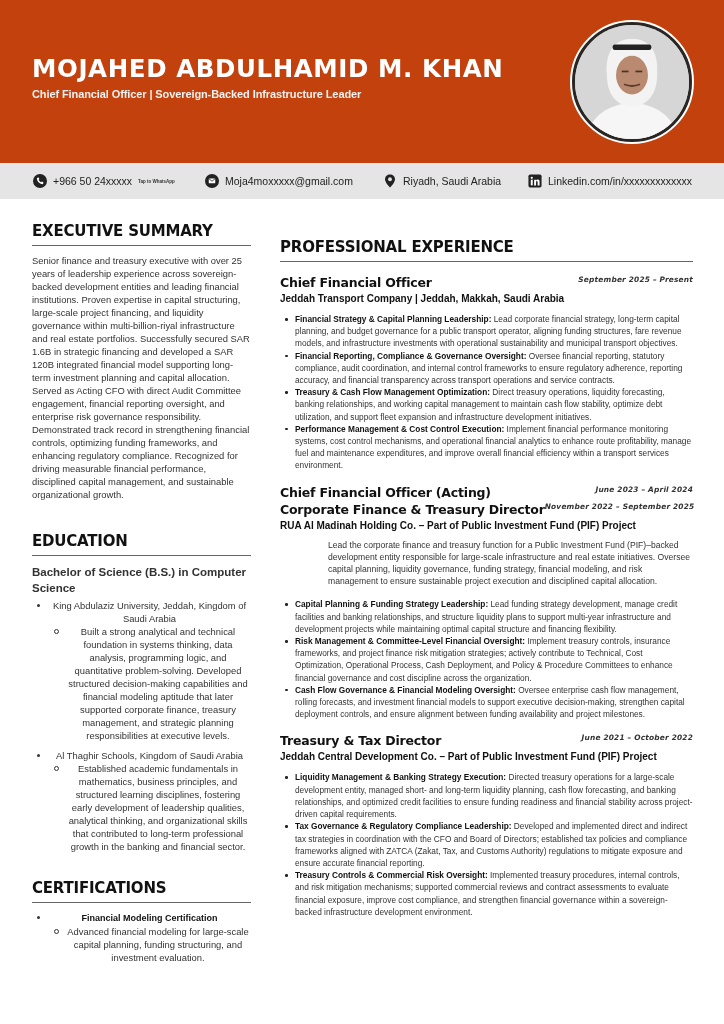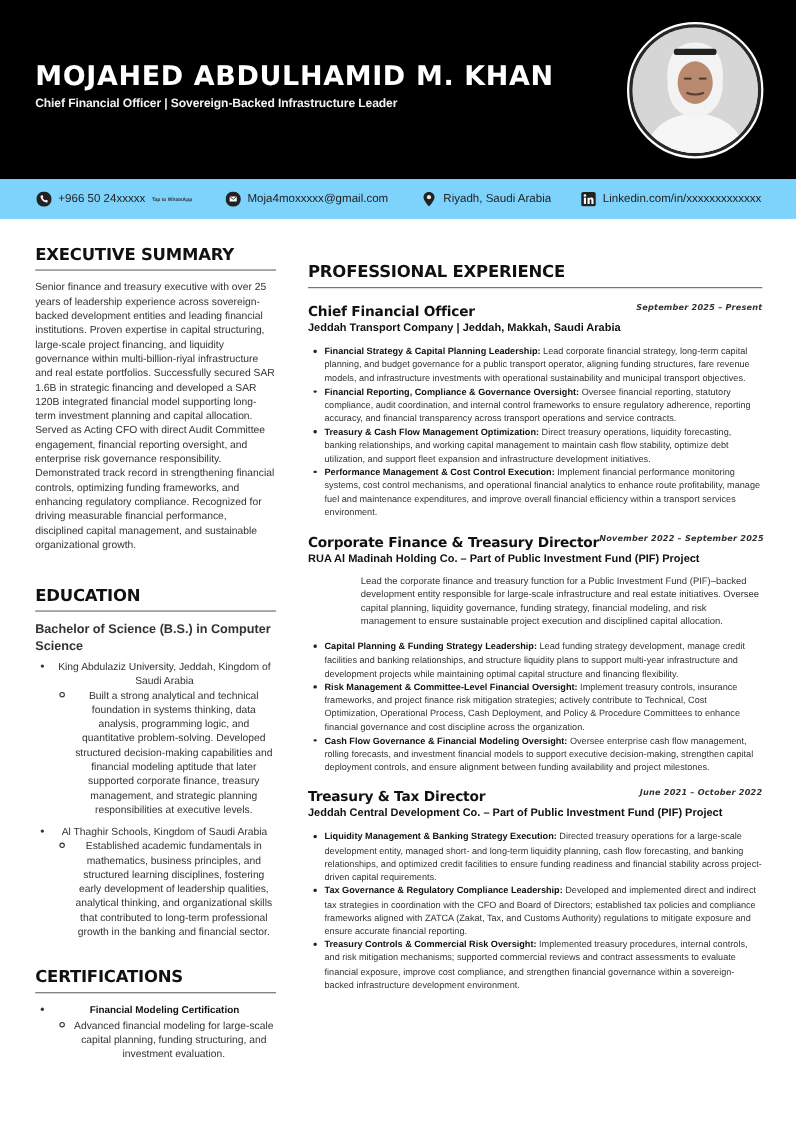--- a/index.html
+++ b/index.html
@@ -1,27 +1,27 @@
 <!DOCTYPE html>
 <html><head>
 <meta charset="utf-8">
 <style>
   * { box-sizing: border-box; margin: 0; padding: 0; }
   html, body { width: 724px; height: 1024px; background: #ffffff; overflow: hidden; }
   body { font-family: "Liberation Sans", sans-serif; color: #222; position: relative; }
 
-  .header { position: absolute; left: 0; top: 0; width: 724px; height: 163px; background: #000000; }
+  .header { position: absolute; left: 0; top: 0; width: 724px; height: 163px; background: #c2410c; }
   .name { position: absolute; left: 32px; top: 54px; font-family: "DejaVu Sans", sans-serif; font-weight: bold; font-size: 24.5px; letter-spacing: 0.6px; color: #ffffff; white-space: nowrap; }
   .subtitle { position: absolute; left: 32px; top: 88px; font-size: 11px; font-weight: bold; color: #f2f2f2; white-space: nowrap; letter-spacing: -0.1px; }
 
   .photo-ring { position: absolute; left: 570px; top: 20px; width: 124px; height: 124px; border-radius: 50%; border: 2px solid #ffffff; padding: 3px; background: #2a2623; }
   .photo { width: 100%; height: 100%; border-radius: 50%; overflow: hidden; background: linear-gradient(180deg, #cfcfcf 0%, #dedede 55%, #f4f4f4 100%); position: relative; }
   .photo svg { width: 100%; height: 100%; display: block; }
 
-  .contact-bar { position: absolute; left: 0; top: 163px; width: 724px; height: 36px; background: #7dd3fc; }
+  .contact-bar { position: absolute; left: 0; top: 163px; width: 724px; height: 36px; background: #e5e5e5; }
   .contact-item { position: absolute; top: 0; height: 36px; display: flex; align-items: center; font-size: 10.5px; color: #222; white-space: nowrap; }
   .contact-item .ico { width: 14px; height: 14px; margin-right: 6px; display: inline-flex; align-items: center; justify-content: center; }
   .contact-item .ico svg { width: 14px; height: 14px; display: block; }
   .tap-note { font-size: 4.5px; font-weight: bold; margin-left: 6px; color: #333; }
 
   .col-left { position: absolute; left: 32px; top: 222px; width: 219px; }
   .col-right { position: absolute; left: 280px; top: 238px; width: 413px; }
 
   .section-title { font-family: "DejaVu Sans", sans-serif; font-weight: bold; font-size: 15px; color: #111; letter-spacing: -0.2px; padding-bottom: 5px; border-bottom: 1.5px solid #666; margin-bottom: 8px; white-space: nowrap; }
 
@@ -168,20 +168,24 @@
     <div class="job-company">Jeddah Transport Company | Jeddah, Makkah, Saudi Arabia</div>
     <ul class="bul">
       <li><b>Financial Strategy &amp; Capital Planning Leadership:</b><span> Lead corporate financial strategy, long-term capital planning, and budget governance for a public transport operator, aligning funding structures, fare revenue models, and infrastructure investments with operational sustainability and municipal transport objectives.</span></li>
       <li><b>Financial Reporting, Compliance &amp; Governance Oversight:</b><span> Oversee financial reporting, statutory compliance, audit coordination, and internal control frameworks to ensure regulatory adherence, reporting accuracy, and financial transparency across transport operations and service contracts.</span></li>
       <li><b>Treasury &amp; Cash Flow Management Optimization:</b><span> Direct treasury operations, liquidity forecasting, banking relationships, and working capital management to maintain cash flow stability, optimize debt utilization, and support fleet expansion and infrastructure development initiatives.</span></li>
       <li><b>Performance Management &amp; Cost Control Execution:</b><span> Implement financial performance monitoring systems, cost control mechanisms, and operational financial analytics to enhance route profitability, manage fuel and maintenance expenditures, and improve overall financial efficiency within a transport services environment.</span></li>
     </ul>
   </div>
 
   <div style="margin-top:13px;">
+    <div class="job-head">
+      <span class="job-title">Chief Financial Officer (Acting)</span>
+      <span class="job-date">June 2023 – April 2024</span>
+    </div>
     <div class="job-head" style="margin-top:2px;">
       <span class="job-title">Corporate Finance &amp; Treasury Director</span>
       <span class="job-date">November 2022 – September 2025</span>
     </div>
     <div class="job-company">RUA Al Madinah Holding Co. – Part of Public Investment Fund (PIF) Project</div>
     <p class="job-desc">Lead the corporate finance and treasury function for a Public Investment Fund (PIF)–backed development entity responsible for large-scale infrastructure and real estate initiatives. Oversee capital planning, liquidity governance, funding strategy, financial modeling, and risk management to ensure sustainable project execution and disciplined capital allocation.</p>
     <ul class="bul" style="margin-top:11px;">
       <li><b>Capital Planning &amp; Funding Strategy Leadership:</b><span> Lead funding strategy development, manage credit facilities and banking relationships, and structure liquidity plans to support multi-year infrastructure and development projects while maintaining optimal capital structure and financing flexibility.</span></li>
       <li><b>Risk Management &amp; Committee-Level Financial Oversight:</b><span> Implement treasury controls, insurance frameworks, and project finance risk mitigation strategies; actively contribute to Technical, Cost Optimization, Operational Process, Cash Deployment, and Policy &amp; Procedure Committees to enhance financial governance and cost discipline across the organization.</span></li>
       <li><b>Cash Flow Governance &amp; Financial Modeling Oversight:</b><span> Oversee enterprise cash flow management, rolling forecasts, and investment financial models to support executive decision-making, strengthen capital deployment controls, and ensure alignment between funding availability and project milestones.</span></li>

